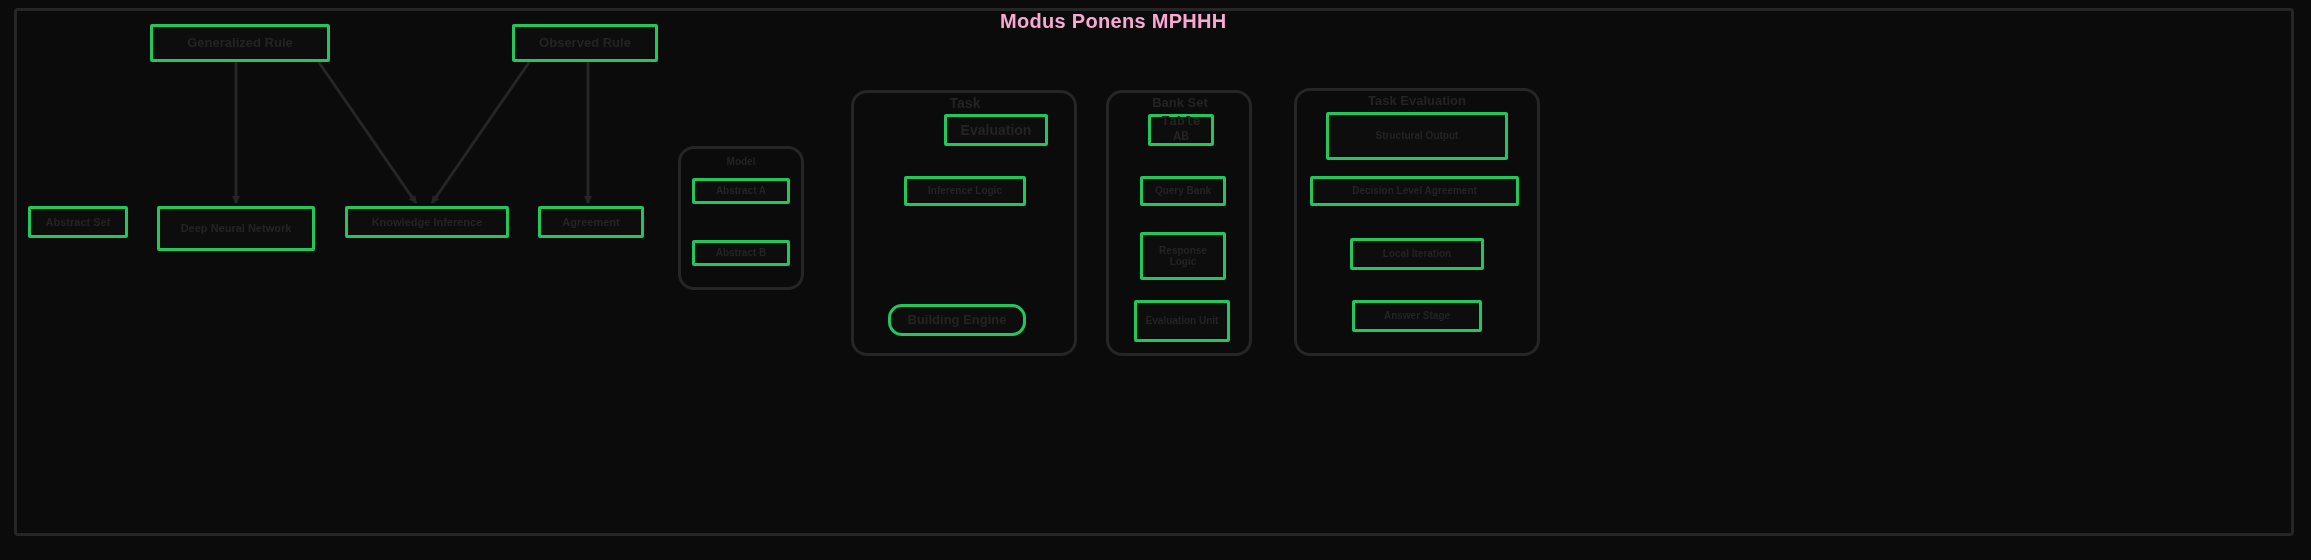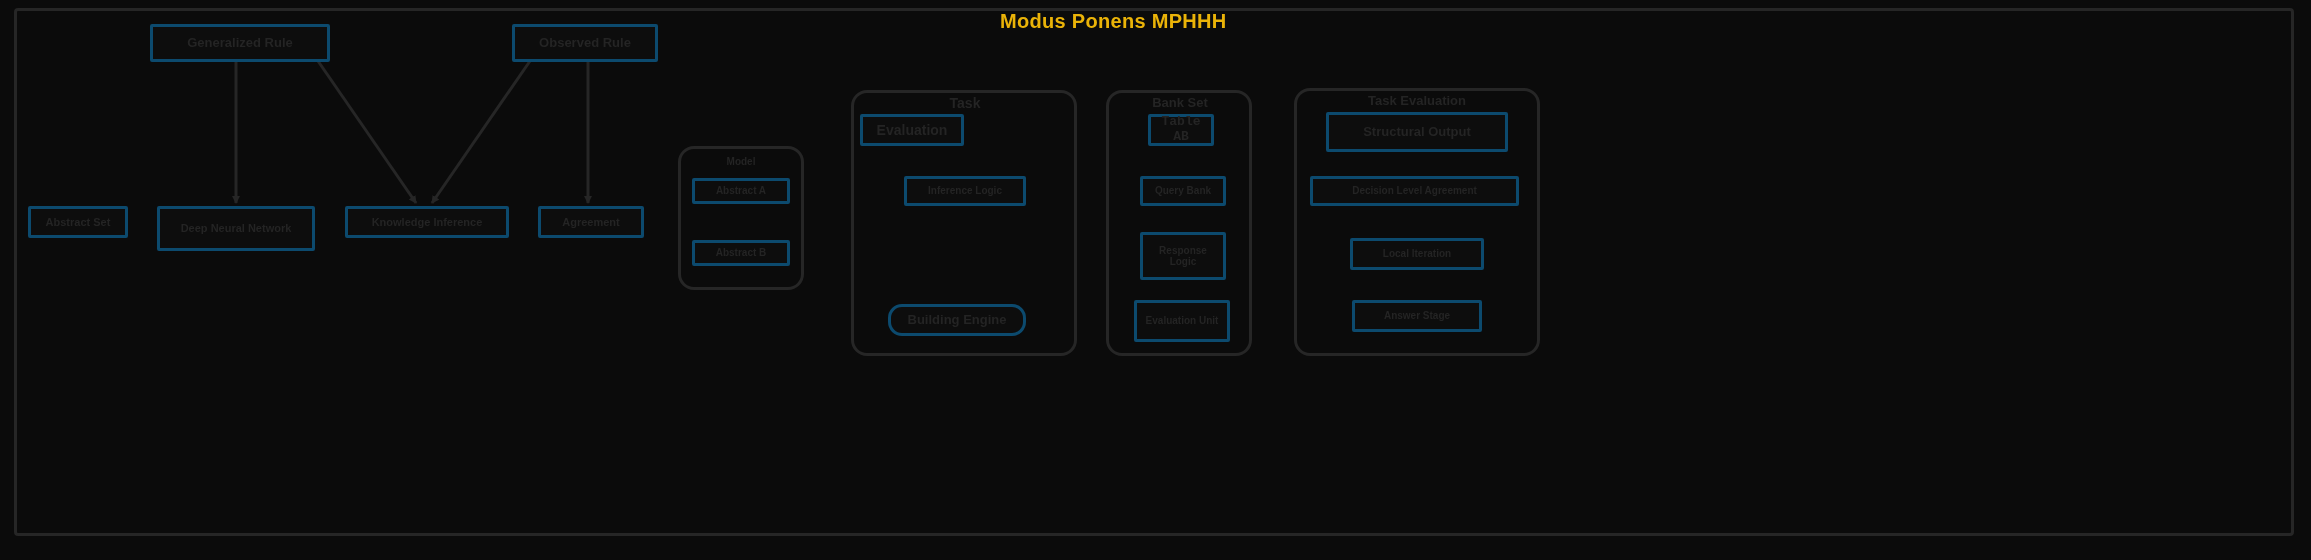--- a/index.html
+++ b/index.html
@@ -30,30 +30,30 @@
     box-sizing: border-box;
   }
 
   
   .diagram-title {
     position: absolute;
     left: 1000px;
     top: 10px;
     font-size: 20px;
     font-weight: bold;
-    color: #eab308;
+    color: #f9a8d4;
     letter-spacing: 0.3px;
     white-space: nowrap;
   }
 
   
   .node {
     position: absolute;
     box-sizing: border-box;
-    border: 3px solid #0c4a6e;
+    border: 3px solid #22c55e;
     background: #0d0d0d;
     color: #242424;
     font-size: 13px;
     font-weight: bold;
     display: flex;
     align-items: center;
     justify-content: center;
     text-align: center;
     line-height: 1.15;
     padding: 2px 5px;
@@ -118,31 +118,31 @@
 
   <div class="node small" style="left:538px; top:206px; width:106px; height:32px;">Agreement</div>
 
   <div class="group" style="left:678px; top:146px; width:126px; height:144px;"></div>
   <div class="node tiny" style="left:700px; top:152px; width:82px; height:20px; border:none; background:transparent;">Model</div>
   <div class="node tiny" style="left:692px; top:178px; width:98px; height:26px;">Abstract A</div>
   <div class="node tiny" style="left:692px; top:240px; width:98px; height:26px;">Abstract B</div>
 
   <div class="group" style="left:851px; top:90px; width:226px; height:266px;"></div>
   <div class="node" style="left:930px; top:92px; width:70px; height:22px; border:none; background:transparent; font-size:14px;">Task</div>
-  <div class="node" style="left:860px; top:114px; width:104px; height:32px; font-size:14px;">Evaluation</div>
+  <div class="node" style="left:944px; top:114px; width:104px; height:32px; font-size:14px;">Evaluation</div>
   <div class="node tiny" style="left:904px; top:176px; width:122px; height:30px;">Inference Logic</div>
   <div class="node" style="left:888px; top:304px; width:138px; height:32px; border-radius:14px; font-size:13px;">Building Engine</div>
 
   <div class="group" style="left:1106px; top:90px; width:146px; height:266px;"></div>
   <div class="node tiny" style="left:1142px; top:92px; width:76px; height:22px; border:none; background:transparent; font-size:13px;">Bank Set</div>
   <div class="node" style="left:1148px; top:114px; width:66px; height:32px; font-size:13px;font-family:Liberation Mono, monospace;">Table AB</div>
   <div class="node tiny" style="left:1140px; top:176px; width:86px; height:30px;">Query Bank</div>
   <div class="node tiny" style="left:1140px; top:232px; width:86px; height:48px;">Response Logic</div>
   <div class="node tiny" style="left:1134px; top:300px; width:96px; height:42px;">Evaluation Unit</div>
 
   <div class="group" style="left:1294px; top:88px; width:246px; height:268px;"></div>
   <div class="node tiny" style="left:1322px; top:90px; width:190px; height:22px; border:none; background:transparent; font-size:13px;">Task Evaluation</div>
-  <div class="node" style="left:1326px; top:112px; width:182px; height:40px; font-size:13px;">Structural Output</div>
+  <div class="node" style="left:1326px; top:112px; width:182px; height:48px; font-size:10px;">Structural Output</div>
   <div class="node tiny" style="left:1310px; top:176px; width:209px; height:30px;">Decision Level Agreement</div>
   <div class="node tiny" style="left:1350px; top:238px; width:134px; height:32px;">Local Iteration</div>
   <div class="node tiny" style="left:1352px; top:300px; width:130px; height:32px;">Answer Stage</div>
 
 </div>
 
 </body></html>

